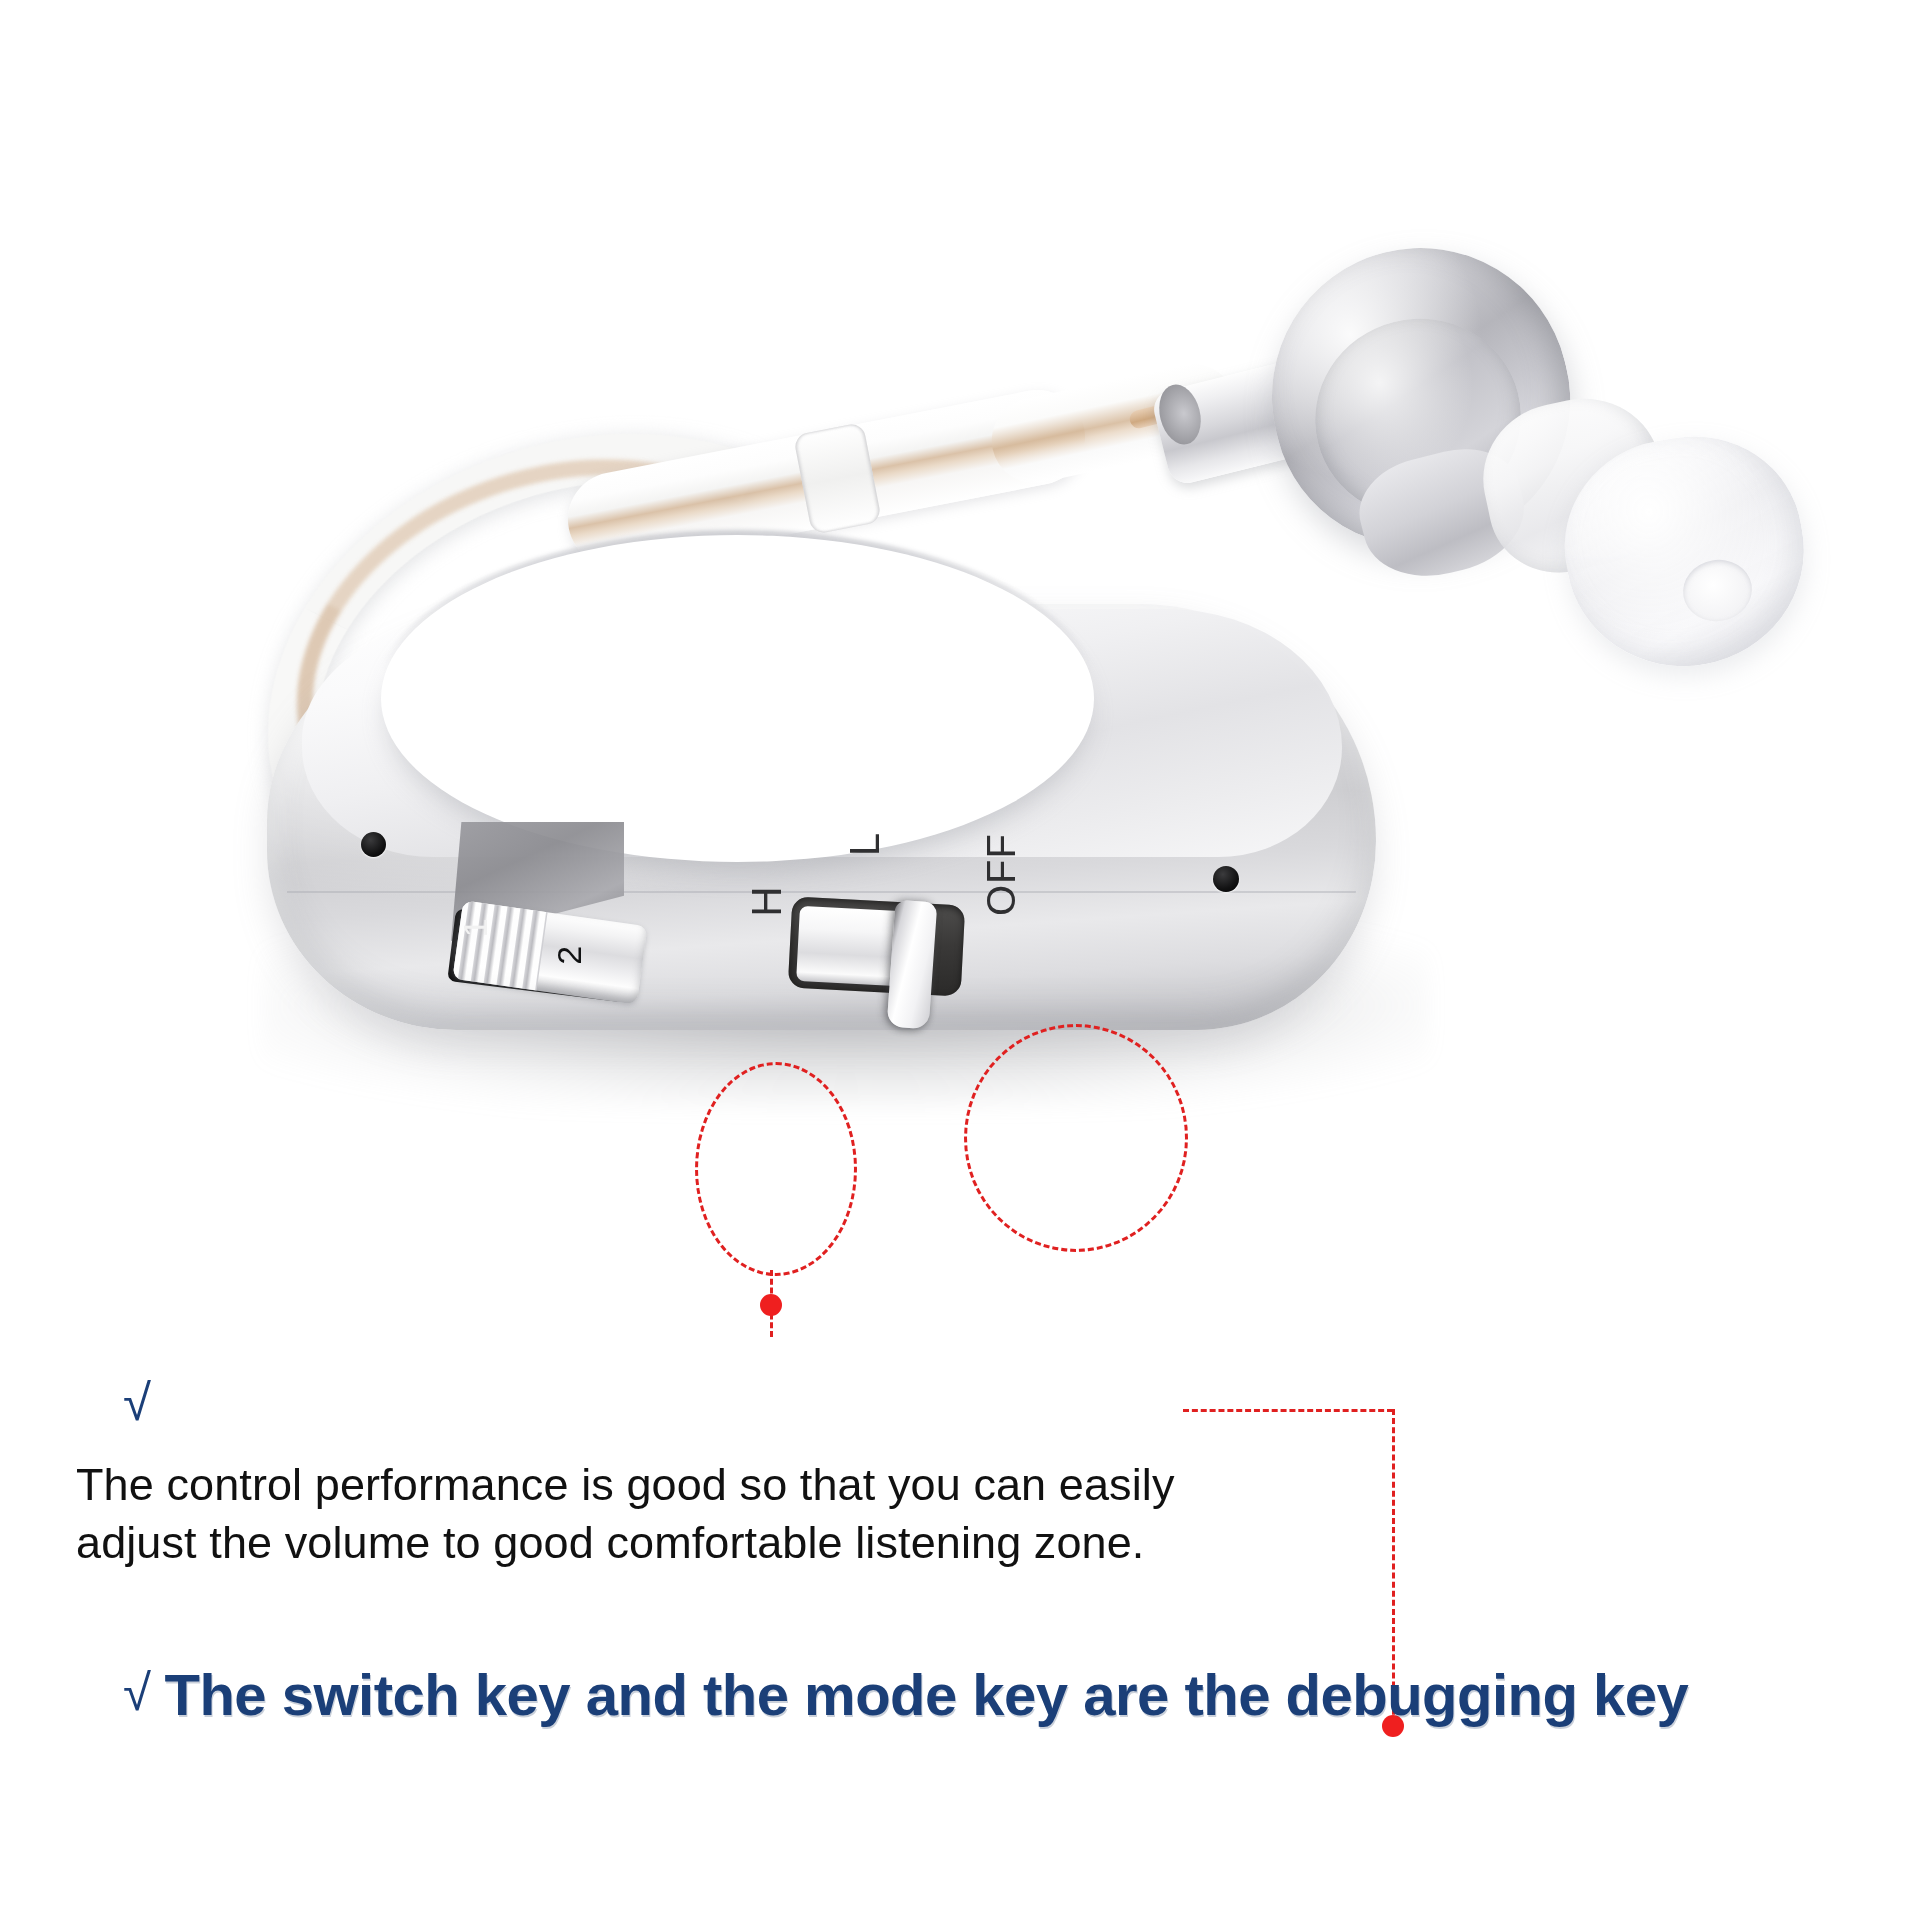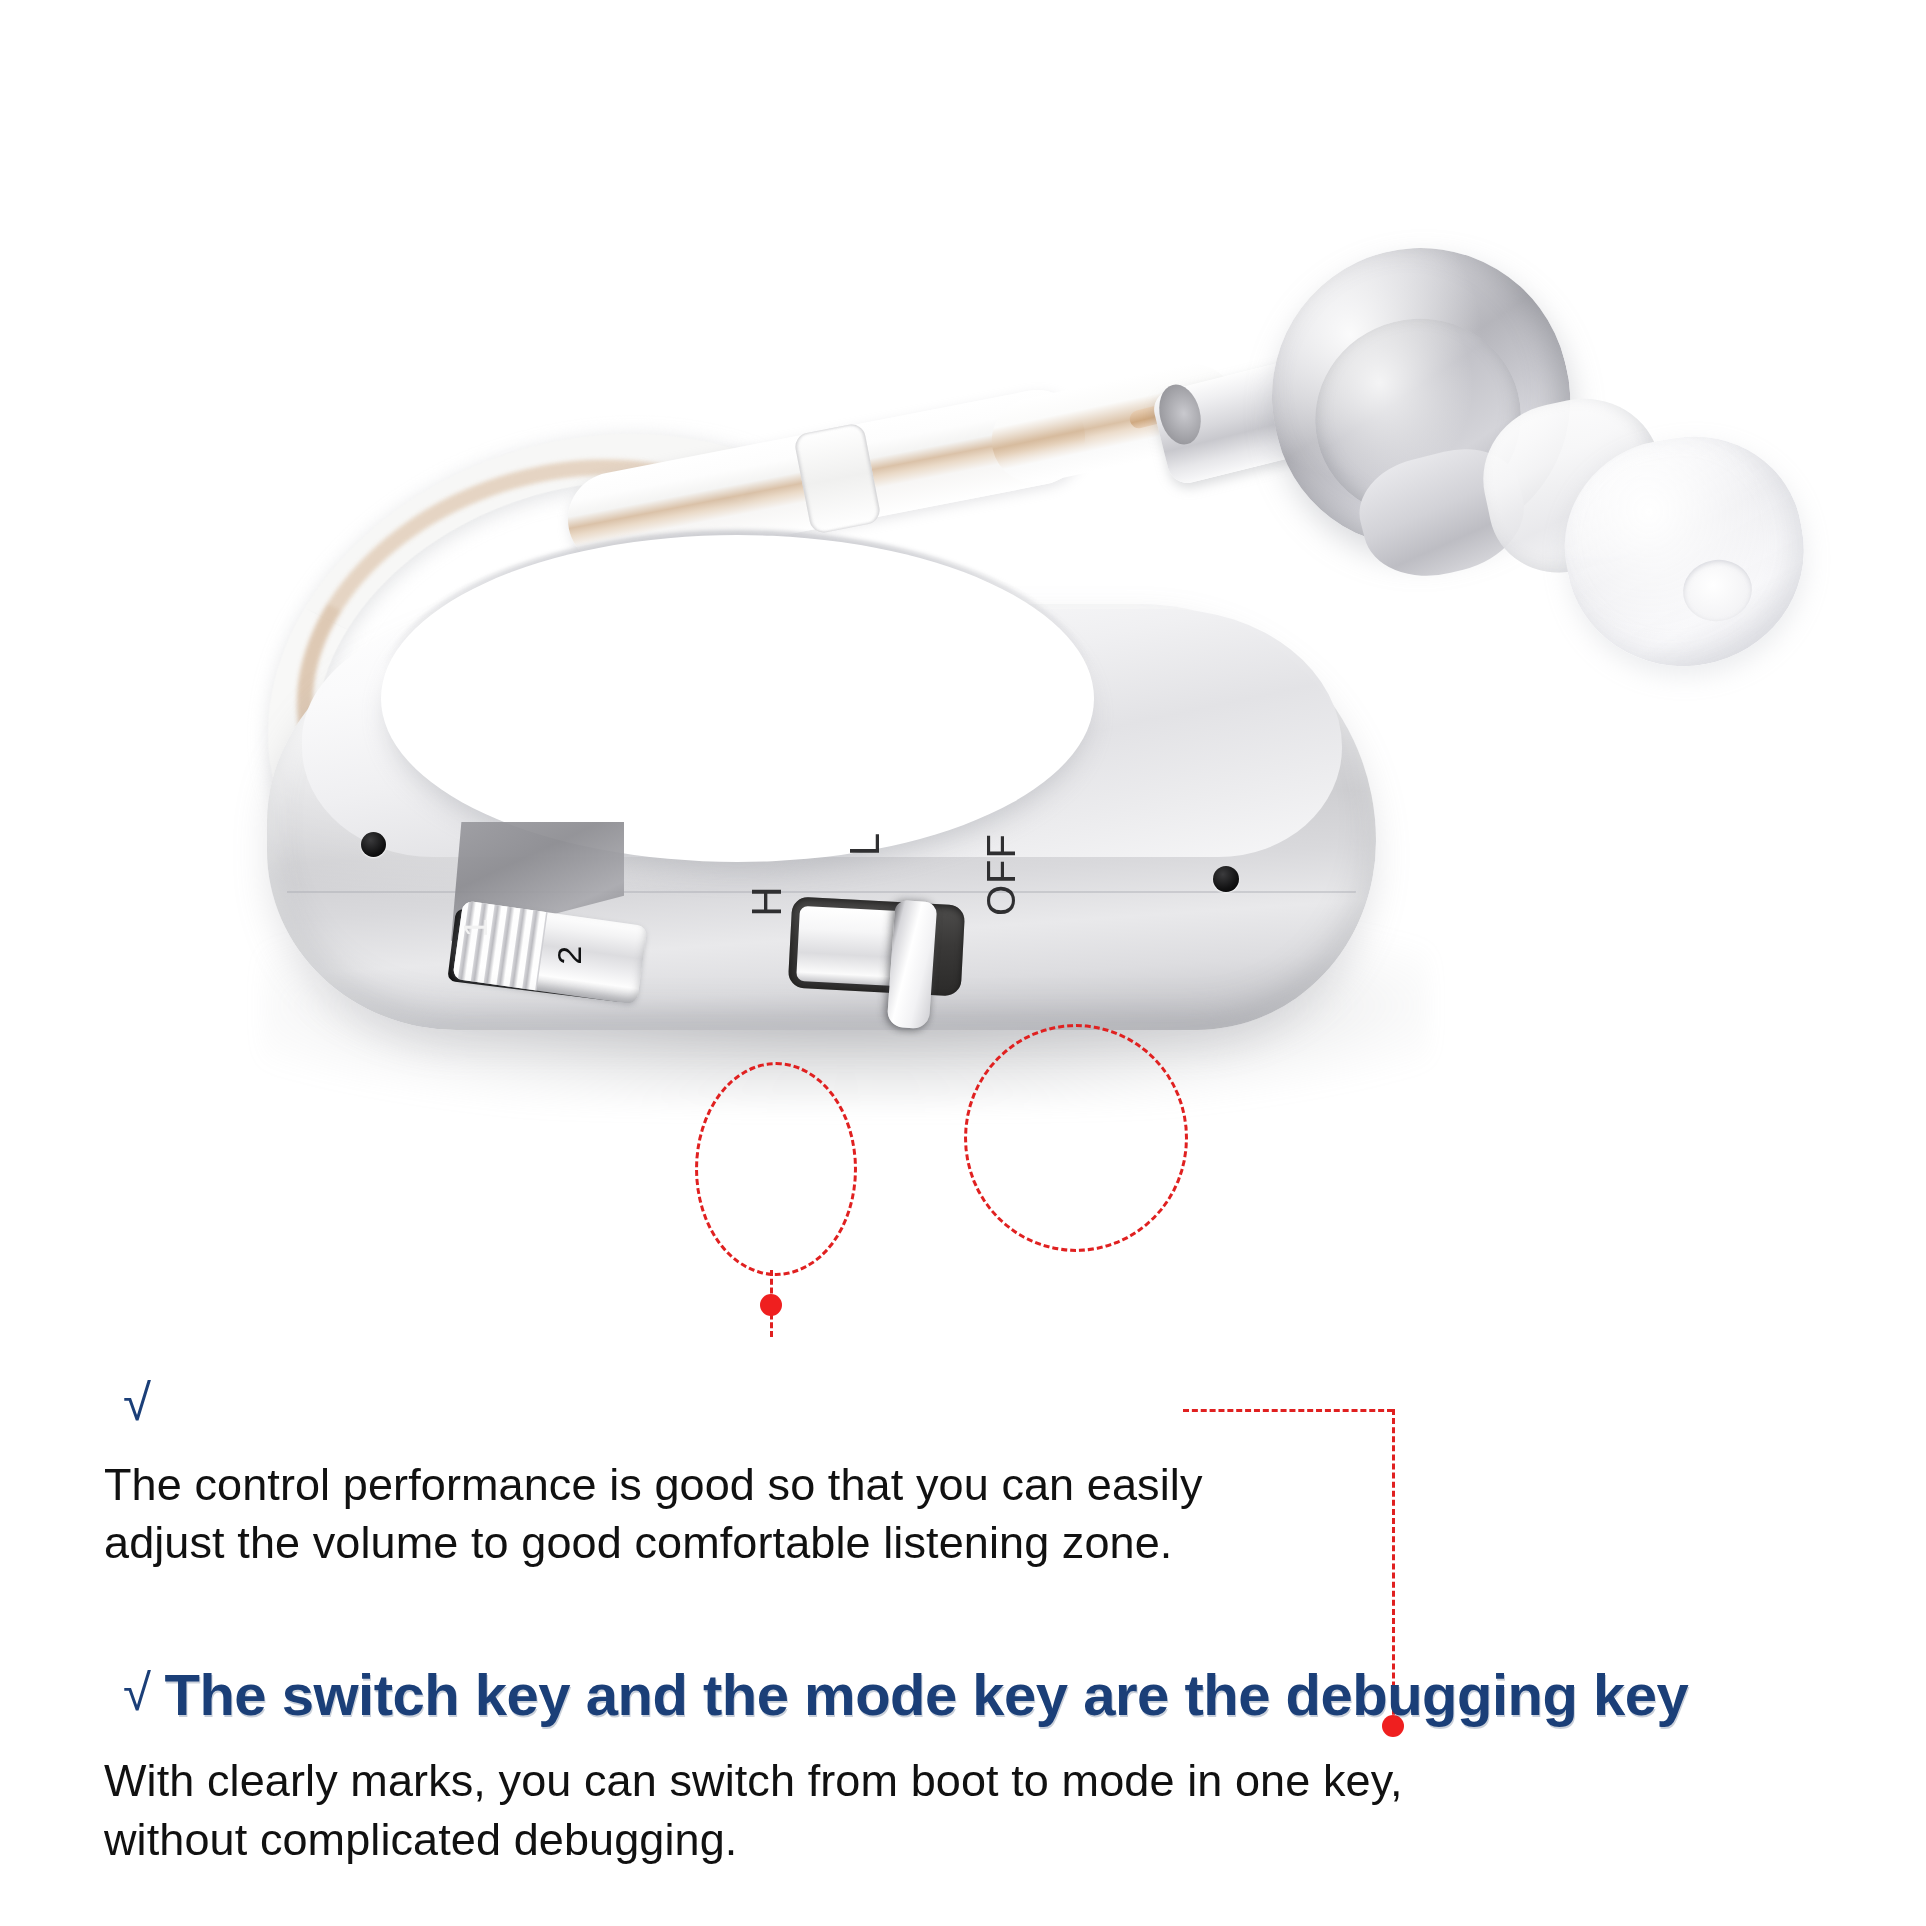--- a/index.html
+++ b/index.html
@@ -299,21 +299,21 @@
     padding-left:123px;
     color:#1b3f78;font-weight:bold;font-size:58px;line-height:1.08;
     letter-spacing:-0.5px;white-space:nowrap;
     text-shadow:1px 2px 0 rgba(12,40,85,.22);
   }
   .check{
     font-size:51px;font-weight:400;color:#1b3f78;line-height:1.05;
     text-shadow:none;margin-top:2px;
   }
   .feat-body{
-    padding-left:104px;margin-top:26px;
+    padding-left:76px;margin-top:26px;
     color:#111111;font-size:45px;line-height:1.30;
     font-weight:300;letter-spacing:0.1px;max-width:1485px;
   }
   .gap{height:91px;}
 </style>
 </head>
 <body>
 
 <div class="stage">
 
@@ -383,21 +383,17 @@
       </div>
     </div>
 
     <div class="gap"></div>
 
     <div class="feat">
       <div class="feat-head">
         <span class="check">√</span>
         <span>The switch key and the mode key are the debugging key</span>
       </div>
-      <div class="feat-body">
-        <div>With clearly marks, you can switch from boot to mode in one key,</div>
-        <div>without complicated debugging.</div>
-      </div>
     </div>
 
   </div>
 </div>
 
 
 </body></html>

